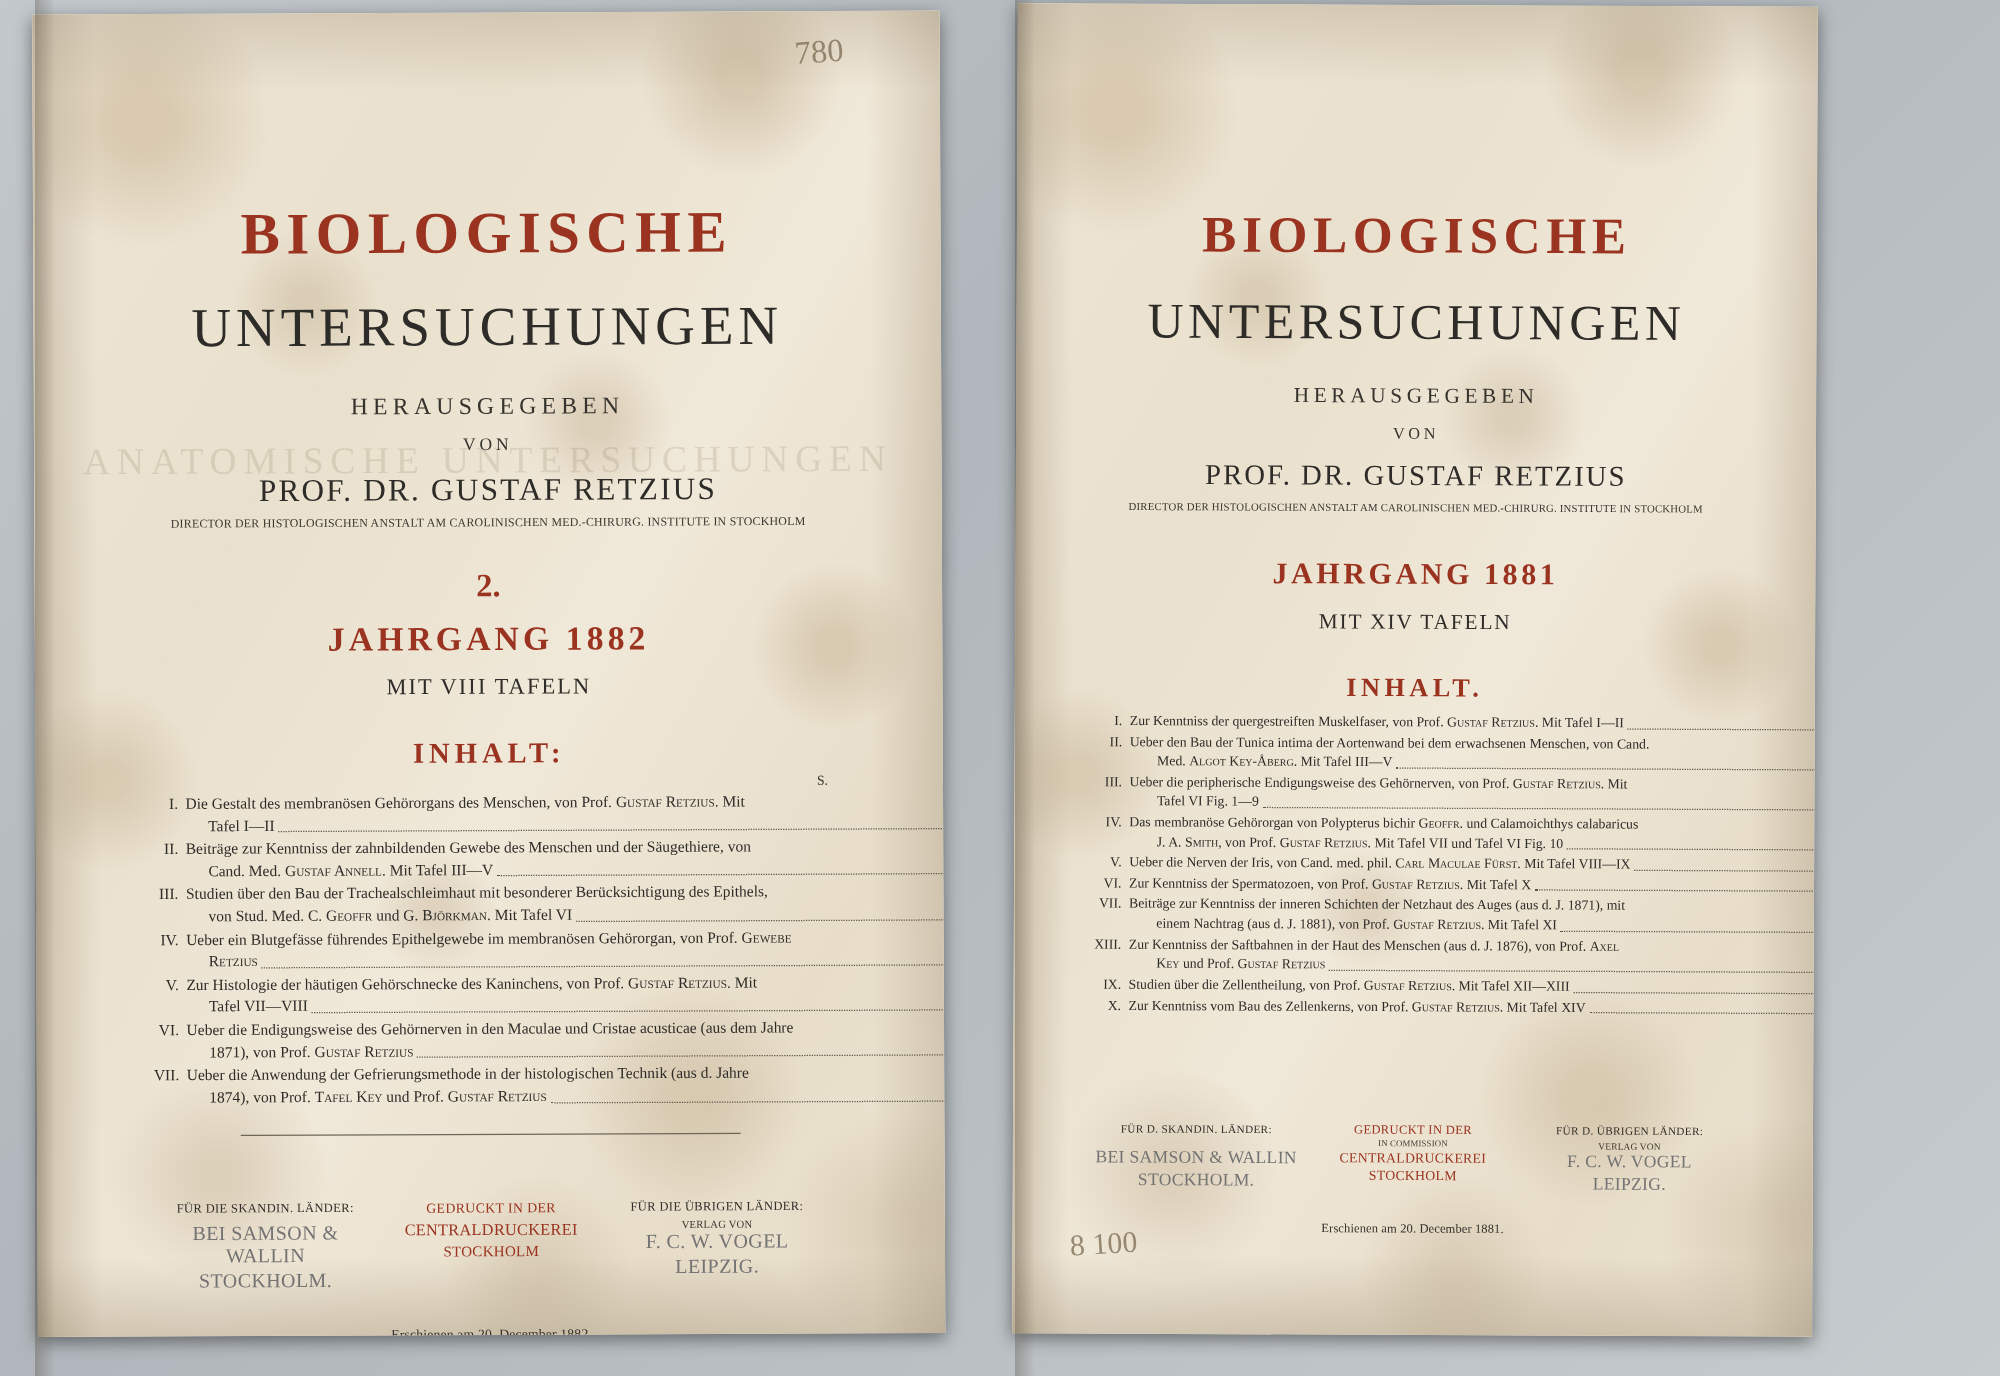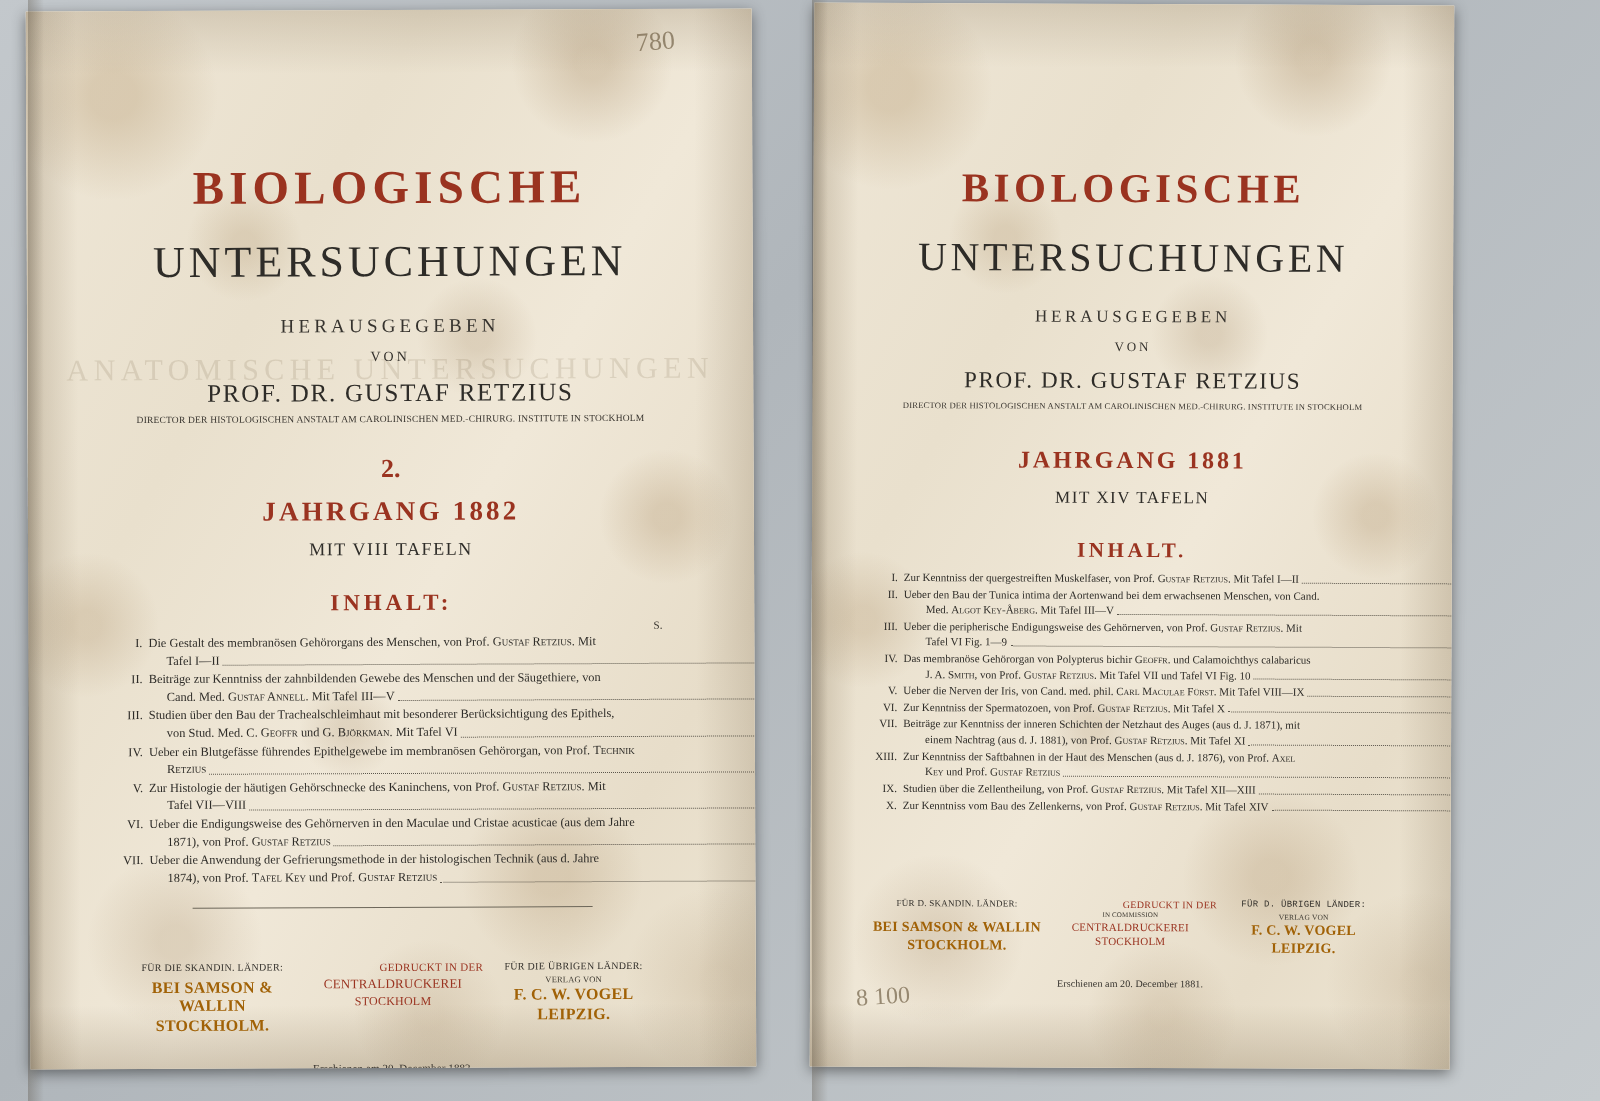--- a/index.html
+++ b/index.html
@@ -145,23 +145,23 @@
     display: flex;
     justify-content: space-between;
     align-items: flex-start;
     text-align: center;
   }
   .imprint .col { flex: 1 1 0; margin-top: 39px; }
   .imp-head {
     letter-spacing: 0.03em;
     color: #33302b;
   }
-  .imp-mid-head { color: #9a3320; letter-spacing: 0.03em; text-align: right; }
+  .imp-mid-head { color: #9a3320; letter-spacing: 0.03em; }
   .imp-small { color: #3b372f; letter-spacing: 0.02em; }
-  .imp-name { color: #a16207; letter-spacing: 0.02em; font-weight: bold; }
+  .imp-name { color: #737373; letter-spacing: 0.02em; }
   .imp-mid-name { color: #9a3320; letter-spacing: 0.02em; }
   .t-erschienen {
     text-align: center;
     color: #33302b;
     letter-spacing: 0.01em;
   }
   .pencil-note {
     position: absolute;
     color: #7a6a50;
     font-family: "Liberation Serif", serif;
@@ -257,21 +257,21 @@
           <div style="display:flex; width:100%; align-items:flex-end; padding-left:50px;">
             <span class="toc-text" style="flex:0 0 auto;">von Stud. Med. C. <span class="sc">Geoffr</span> und G. <span class="sc">Björkman</span>. Mit Tafel VI</span>
             <span class="toc-dots"></span>
 
           </div>
         </div>
 
         <div class="toc-row" style="flex-wrap:wrap;">
           <div style="display:flex; width:100%; align-items:flex-end;">
             <span class="toc-num" style="width:26px;">IV.</span>
-            <span class="toc-text" style="padding-left:6px;">Ueber ein Blutgefässe führendes Epithelgewebe im membranösen Gehörorgan, von Prof. <span class="sc">Technik</span></span>
+            <span class="toc-text" style="padding-left:6px;">Ueber ein Blutgefässe führendes Epithelgewebe im membranösen Gehörorgan, von Prof. <span class="sc">Gewebe</span></span>
           </div>
           <div style="display:flex; width:100%; align-items:flex-end; padding-left:50px;">
             <span class="toc-text" style="flex:0 0 auto;"><span class="sc">Retzius</span></span>
             <span class="toc-dots"></span>
 
           </div>
         </div>
 
         <div class="toc-row" style="flex-wrap:wrap;">
           <div style="display:flex; width:100%; align-items:flex-end;">
@@ -465,21 +465,21 @@
           <div class="imp-name" style="font-size:14px; margin-top:11px;">BEI SAMSON &amp; WALLIN</div>
           <div class="imp-name" style="font-size:14px; margin-top:2px;">STOCKHOLM.</div>
         </div>
         <div class="col">
           <div class="imp-mid-head" style="font-size:10px;">GEDRUCKT IN DER</div>
           <div class="imp-small" style="font-size:7px; margin-top:1px;">IN COMMISSION</div>
           <div class="imp-mid-name" style="font-size:11px; margin-top:2px;">CENTRALDRUCKEREI</div>
           <div class="imp-mid-name" style="font-size:11px; margin-top:2px;">STOCKHOLM</div>
         </div>
         <div class="col">
-          <div class="imp-head" style="font-size:9px;font-family:Liberation Mono, monospace;">FÜR D. ÜBRIGEN LÄNDER:</div>
+          <div class="imp-head" style="font-size:9px;">FÜR D. ÜBRIGEN LÄNDER:</div>
           <div class="imp-small" style="font-size:7.5px; margin-top:3px;">VERLAG VON</div>
           <div class="imp-name" style="font-size:14px; margin-top:1px;">F. C. W. VOGEL</div>
           <div class="imp-name" style="font-size:14px; margin-top:2px;">LEIPZIG.</div>
         </div>
       </div>
 
       <div class="t-erschienen" style="margin-top:22px; font-size:10px;">Erschienen am 20. December 1881.</div>
     </div>
   </div>
 

